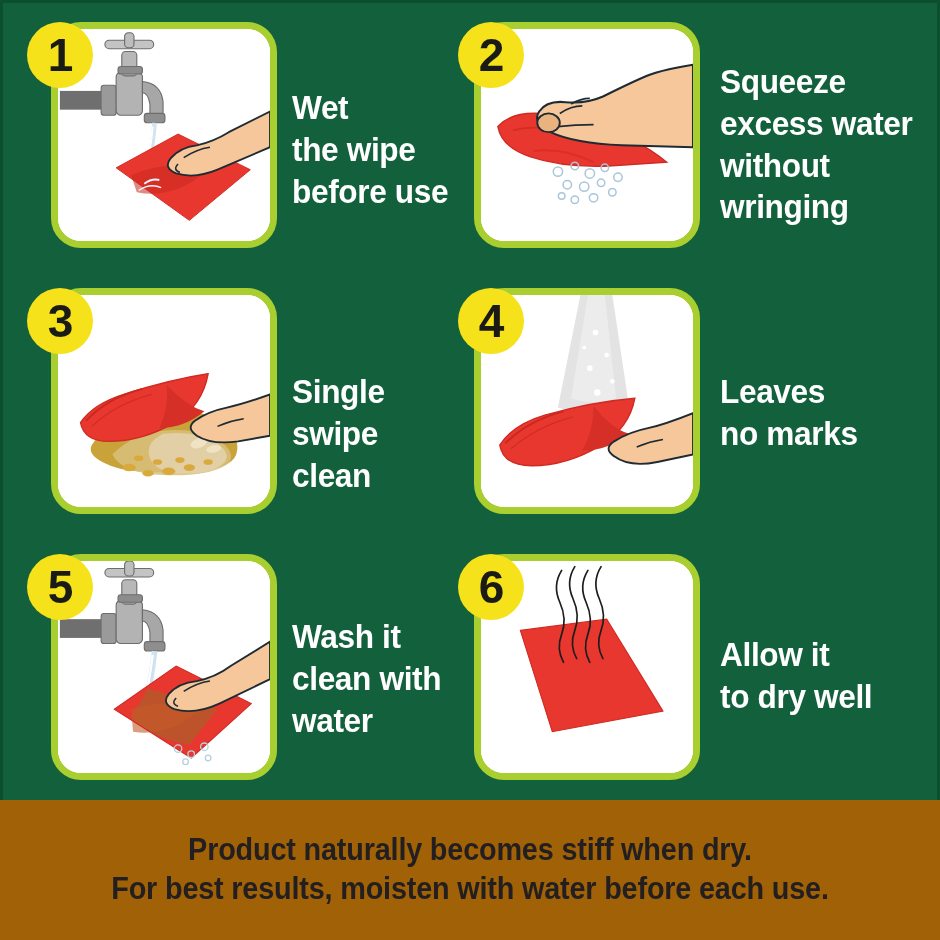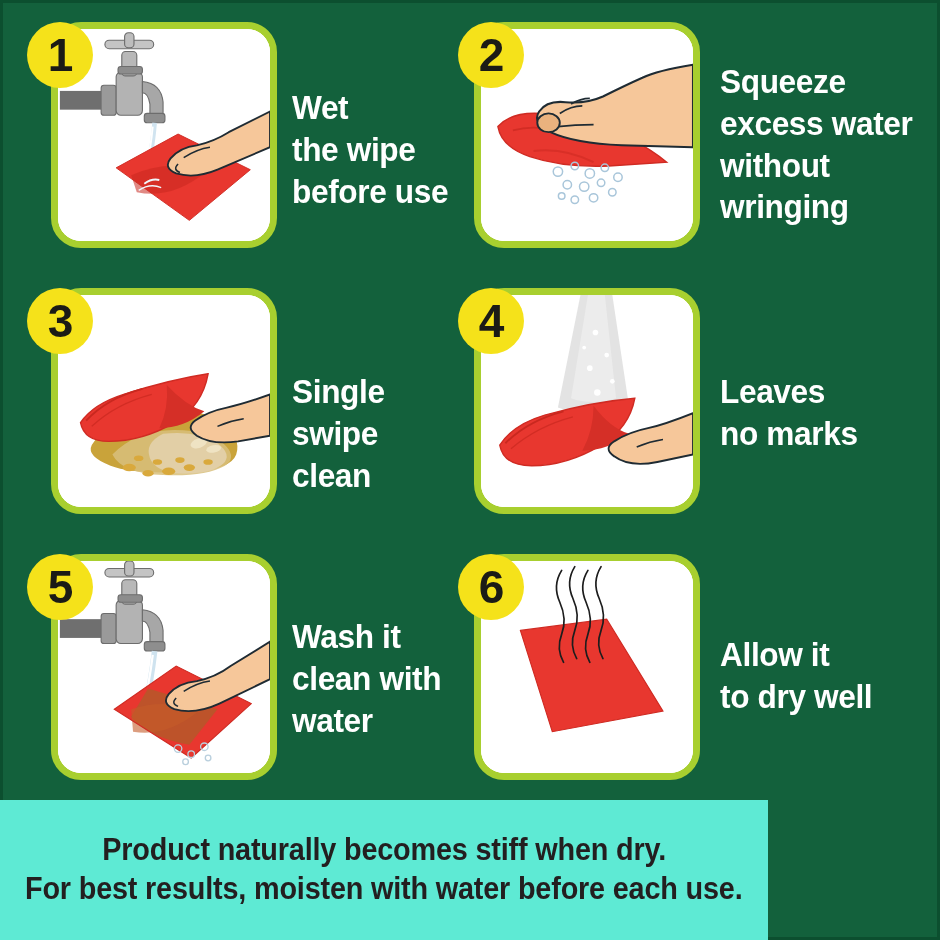--- a/index.html
+++ b/index.html
@@ -87,26 +87,25 @@
     white-space: pre-line;
     transform: scaleX(0.93);
     transform-origin: left center;
   }
 
   
   .footer {
     position: absolute;
     left: 0;
     top: 800px;
-    width: 768px;
+    width: 940px;
     height: 140px;
-    background: #5eead4;
+    background: #a16207;
     display: flex;
     flex-direction: column;
-    align-items: center;
     justify-content: center;
     box-sizing: border-box;
   }
   .footer-line {
     color: #231f20;
     font-family: "Liberation Sans", sans-serif;
     font-weight: bold;
     font-size: 31px;
     line-height: 1.25;
     text-align: center;

